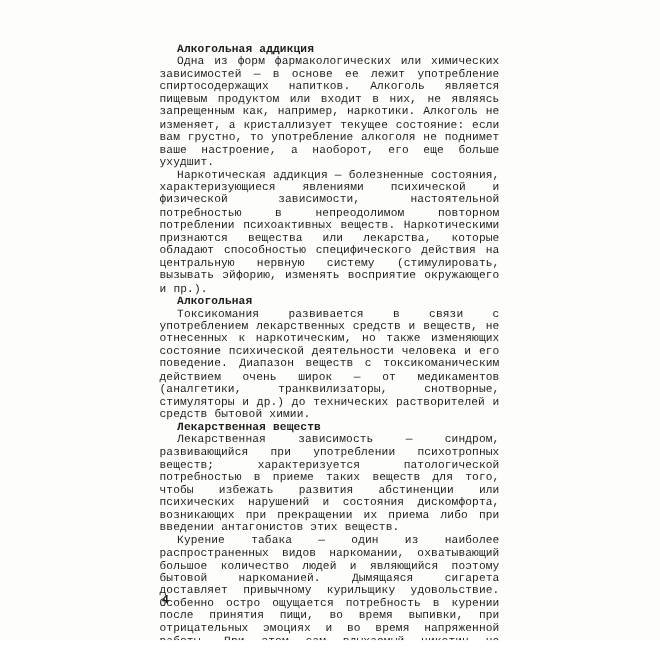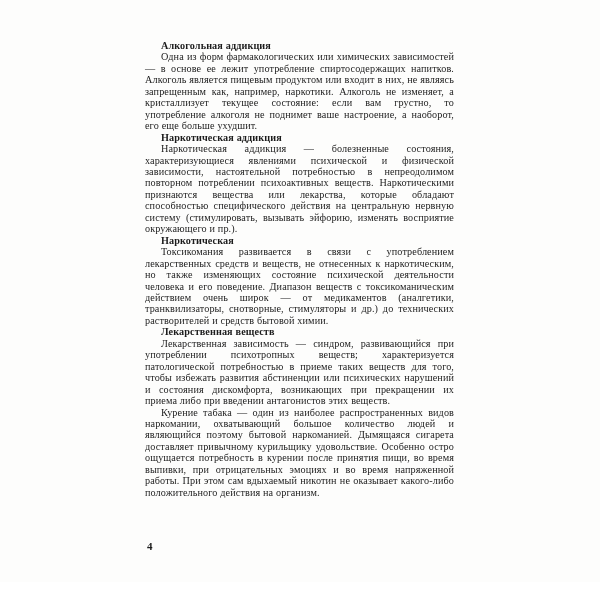--- a/index.html
+++ b/index.html
@@ -6,21 +6,21 @@
     margin: 0;
     padding: 0;
     background: #ffffff;
   }
   .page {
     position: relative;
     width: 600px;
     height: 582px;
     background: #fdfdfc;
     overflow: hidden;
-    font-family: Liberation Serif, serif;
+    font-family: Liberation Mono, monospace;
   }
   .text-block {
     position: absolute;
     left: 145px;
     top: 40px;
     width: 309px;
     color: #1c1c1c;
     font-size: 10.2px;
     line-height: 11.45px;
     text-align: justify;
@@ -59,26 +59,25 @@
 <div class="page">
 
   <div class="text-block">
 
     <div class="section">
       <h2 class="section-heading">Алкогольная аддикция</h2>
       <p class="body-paragraph">Одна из форм фармакологических или химических зависимостей — в основе ее лежит употребление спиртосодержащих напитков. Алкоголь является пищевым продуктом или входит в них, не являясь запрещенным как, например, наркотики. Алкоголь не изменяет, а кристаллизует текущее состояние: если вам грустно, то употребление алкоголя не поднимет ваше настроение, а наоборот, его еще больше ухудшит.</p>
     </div>
 
     <div class="section">
-      <h2 class="section-heading">Наркотическая аддикция</h2>
       <p class="body-paragraph">Наркотическая аддикция — болезненные состояния, характеризующиеся явлениями психической и физической зависимости, настоятельной потребностью в непреодолимом повторном потреблении психоактивных веществ. Наркотическими признаются вещества или лекарства, которые обладают способностью специфического действия на центральную нервную систему (стимулировать, вызывать эйфорию, изменять восприятие окружающего и пр.).</p>
     </div>
 
     <div class="section">
-      <h2 class="section-heading">Наркотическая</h2>
+      <h2 class="section-heading">Алкогольная</h2>
       <p class="body-paragraph">Токсикомания развивается в связи с употреблением лекарственных средств и веществ, не отнесенных к наркотическим, но также изменяющих состояние психической деятельности человека и его поведение. Диапазон веществ с токсикоманическим действием очень широк — от медикаментов (аналгетики, транквилизаторы, снотворные, стимуляторы и др.) до технических растворителей и средств бытовой химии.</p>
     </div>
 
     <div class="section">
       <h2 class="section-heading">Лекарственная веществ</h2>
       <p class="body-paragraph">Лекарственная зависимость — синдром, развивающийся при употреблении психотропных веществ; характеризуется патологической потребностью в приеме таких веществ для того, чтобы избежать развития абстиненции или психических нарушений и состояния дискомфорта, возникающих при прекращении их приема либо при введении антагонистов этих веществ.</p>
     </div>
 
     <div class="section">
       <p class="body-paragraph">Курение табака — один из наиболее распространенных видов наркомании, охватывающий большое количество людей и являющийся поэтому бытовой наркоманией. Дымящаяся сигарета доставляет привычному курильщику удовольствие. Особенно остро ощущается потребность в курении после принятия пищи, во время выпивки, при отрицательных эмоциях и во время напряженной работы. При этом сам вдыхаемый никотин не оказывает какого-либо положительного действия на организм.</p>

